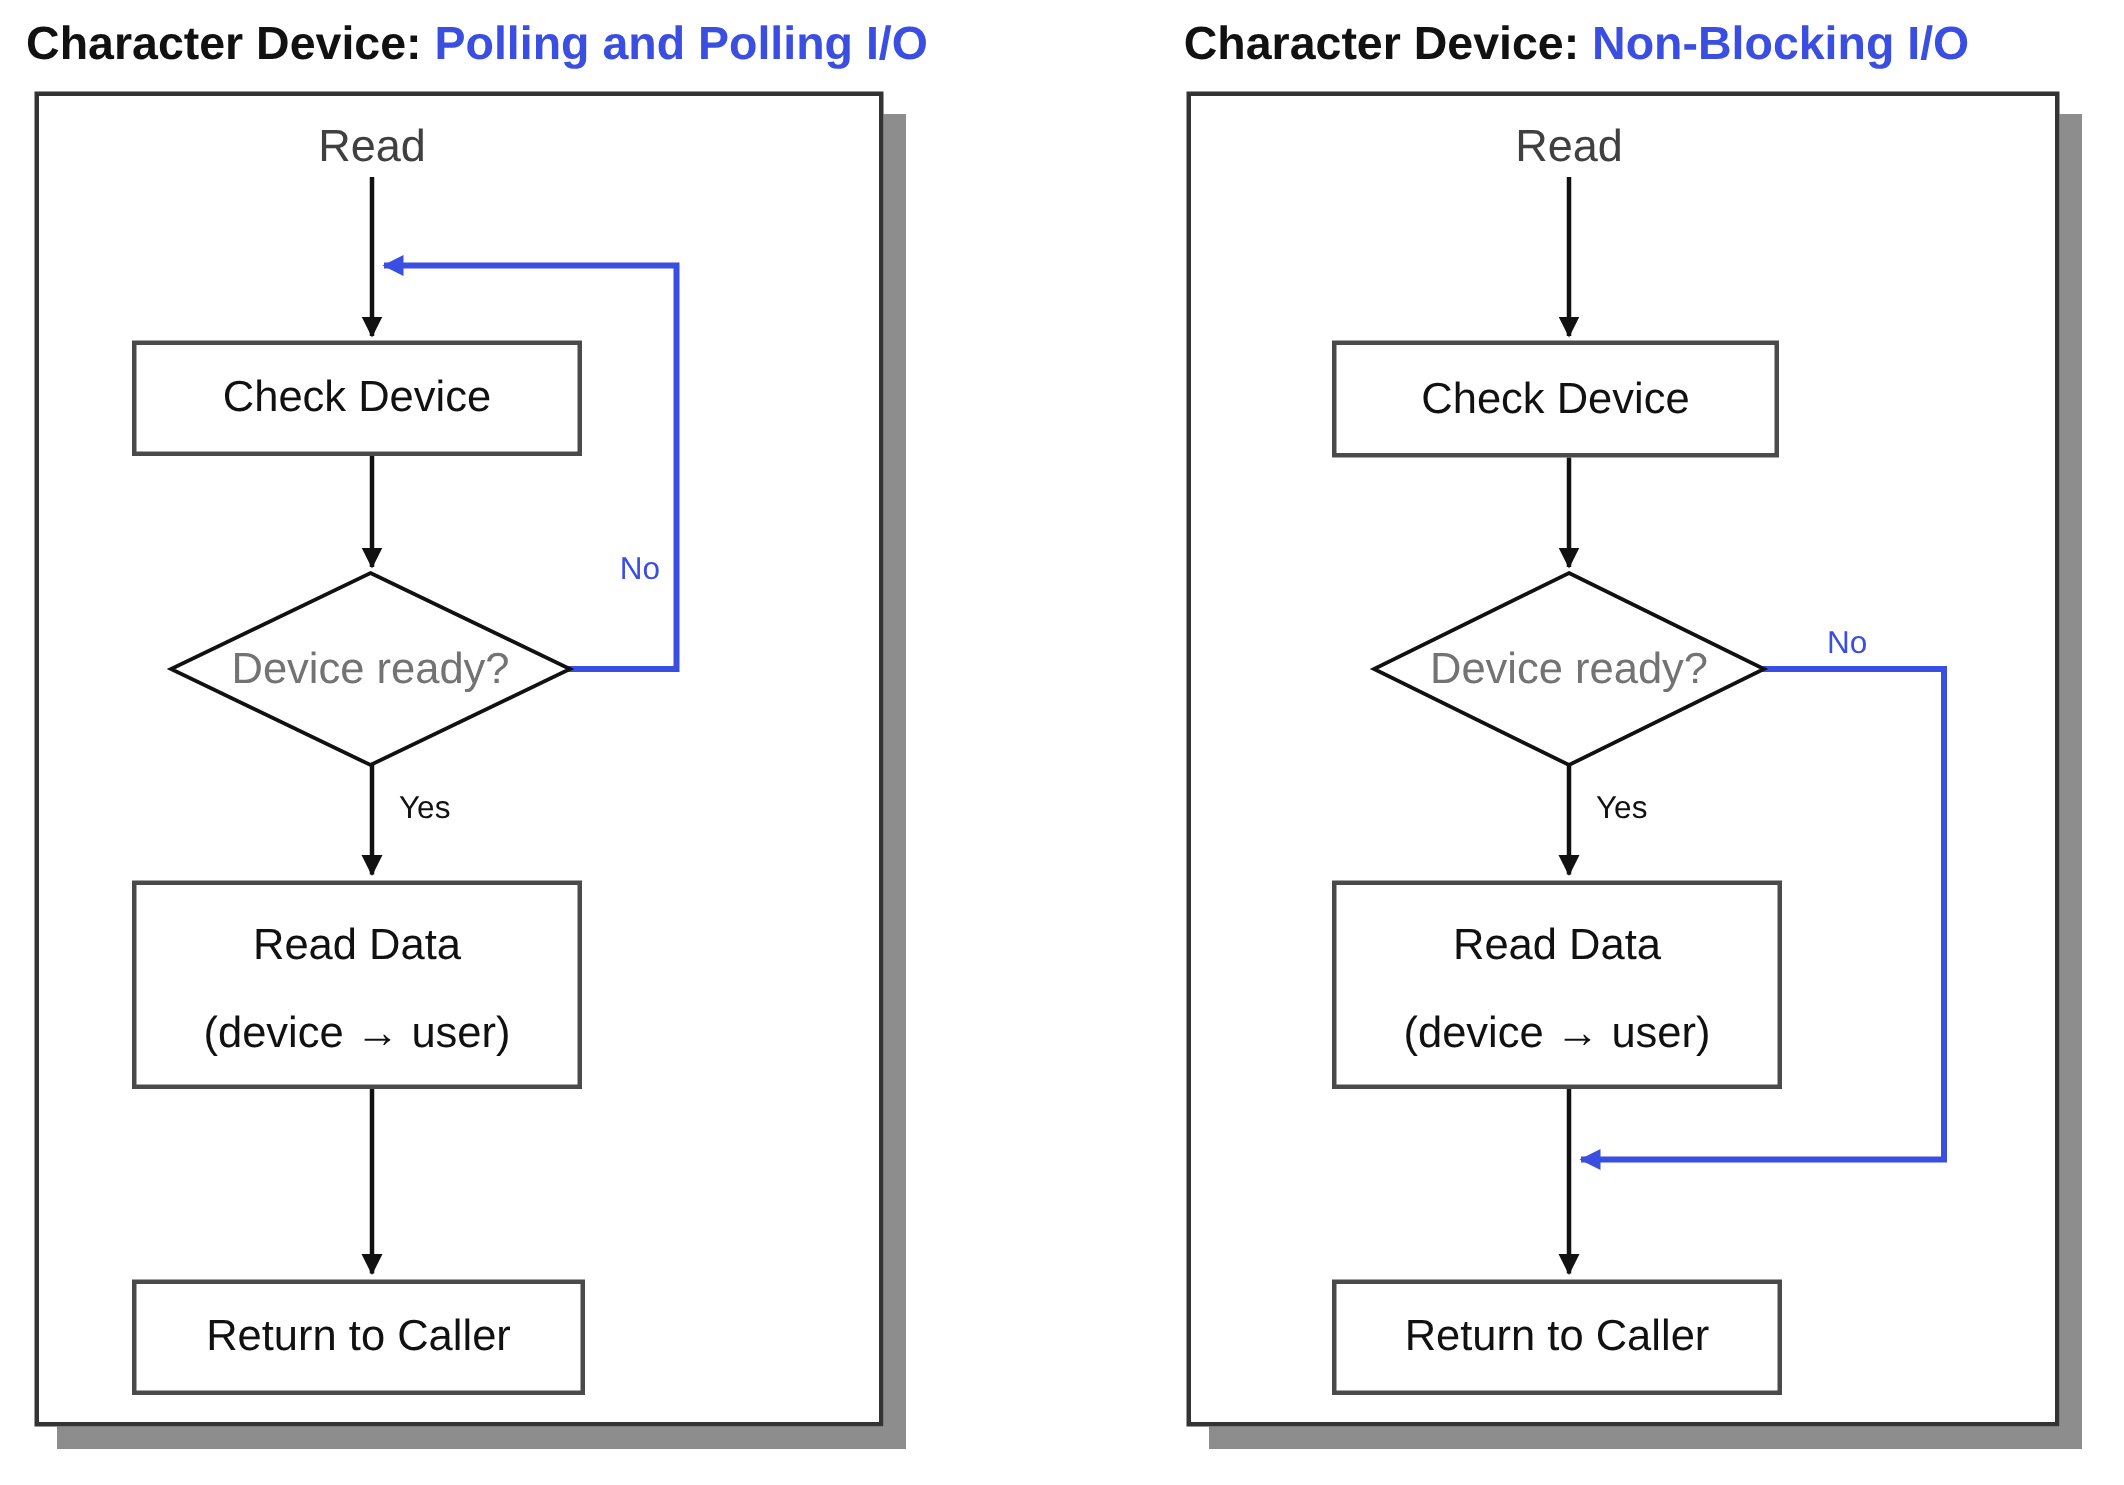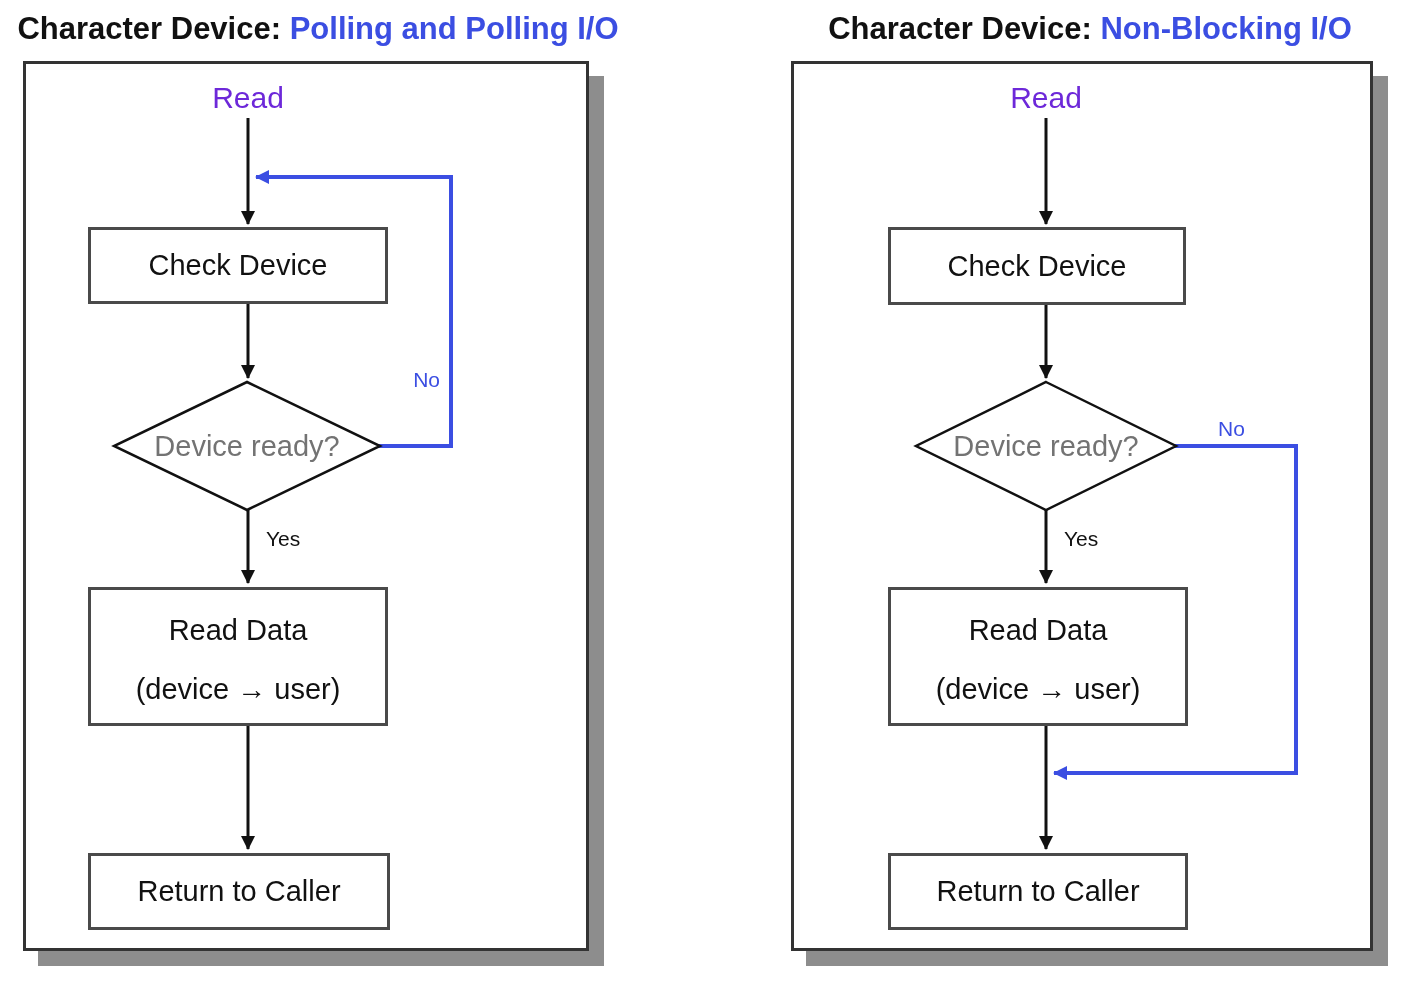--- a/index.html
+++ b/index.html
@@ -27,21 +27,21 @@
     box-shadow:15px 15px 0 0 var(--shadow-gray);
   }
   .panel svg{position:absolute;left:0;top:0;}
   .node{
     position:absolute;background:#ffffff;border:3px solid var(--box-border);
     display:flex;align-items:center;justify-content:center;
     font-size:29px;color:#111;text-align:center;
   }
   .node.tall{flex-direction:column;justify-content:center;gap:26px;padding-top:6px;}
   .float-label{
-    position:absolute;font-size:30px;color:#6d28d9;height:36px;line-height:36px;
+    position:absolute;font-size:30px;color:#404040;height:36px;line-height:36px;
     text-align:center;white-space:nowrap;
   }
   .diamond-label{
     position:absolute;font-size:29px;color:#737373;height:36px;line-height:36px;
     text-align:center;white-space:nowrap;
   }
   .branch-label{
     position:absolute;font-size:21px;height:36px;line-height:36px;white-space:nowrap;
   }
   .branch-label.no{color:var(--accent-blue);}
@@ -52,21 +52,21 @@
   .head-blue{fill:var(--accent-blue);}
 </style>
 </head>
 <body>
 
 <div class="title" style="left:13px;width:610px;">
   <span>Character Device:</span>
   <span class="hl">Polling and Polling I/O</span>
 </div>
 
-<div class="title" style="left:785px;width:610px;">
+<div class="title" style="left:746px;width:610px;">
   <span>Character Device:</span>
   <span class="hl">Non-Blocking I/O</span>
 </div>
 
 <div class="panel" style="left:23px;width:566px;">
   <svg width="560" height="884" viewBox="0 0 560 884">
     <defs>
       <marker id="mb-l" markerUnits="userSpaceOnUse" markerWidth="16" markerHeight="16" refX="13" refY="7" orient="auto">
         <path d="M0,0 L14,7 L0,14 Z" class="head-black"></path>
       </marker>

